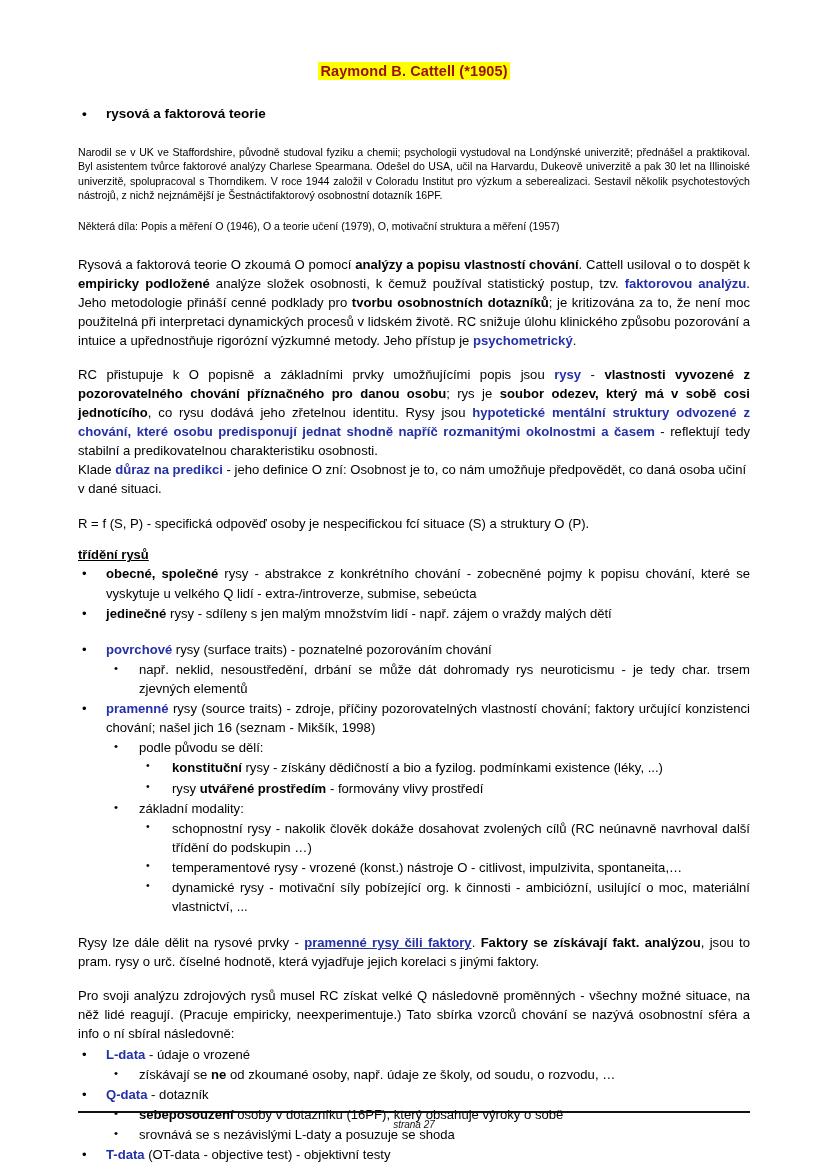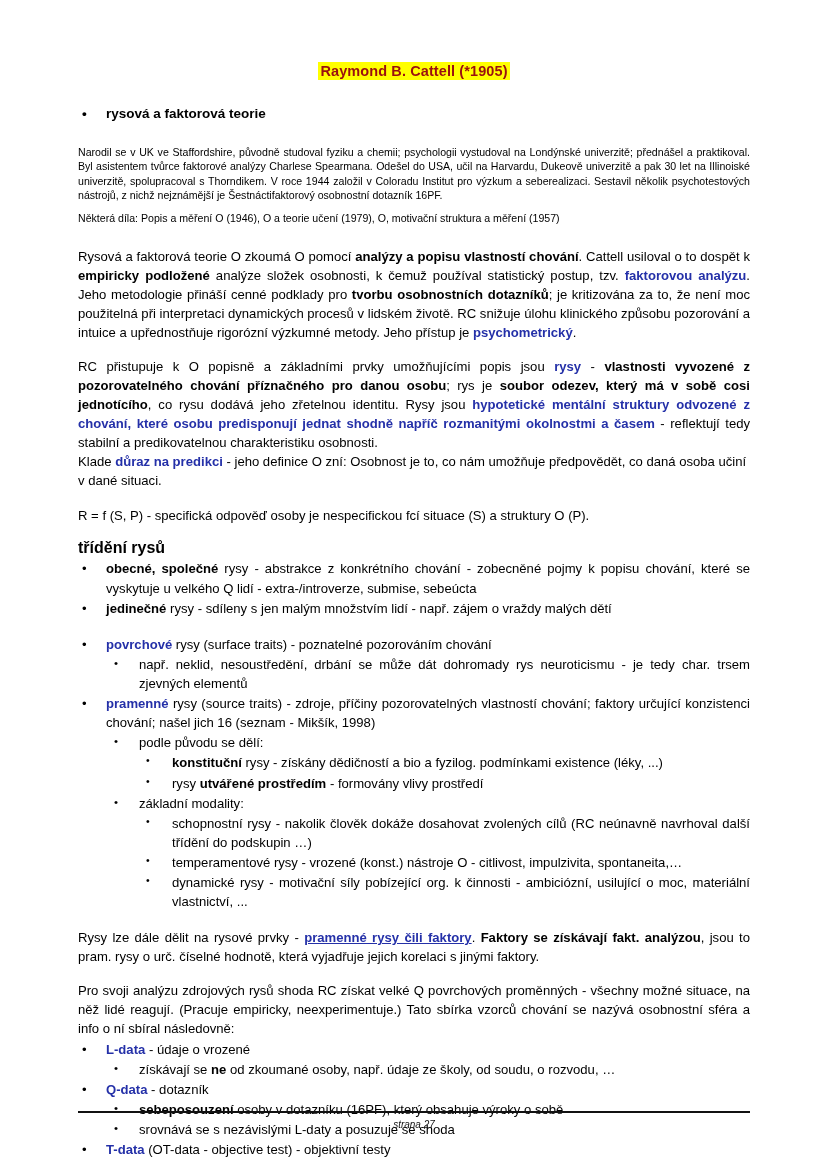--- a/index.html
+++ b/index.html
@@ -58,38 +58,39 @@
     box-sizing: border-box;
   }
 
   
   .small-para {
     font-size: 10.6px;
     line-height: 1.36;
     text-align: justify;
     margin: 0;
   }
-  .small-para.tight { margin-top: 8px; }
+  .small-para.tight { margin-top: 16px; }
 
   
   .body-para {
     font-size: 13.1px;
     line-height: 1.46;
     text-align: justify;
     margin: 0 0 14px 0;
   }
   .body-para.nojust { text-align: left; }
   .b { font-weight: bold; }
   .blueb { color: #2430a8; font-weight: bold; }
   .blue-u { color: #2430a8; font-weight: bold; text-decoration: underline; }
 
   .section-head {
-    font-size: 16px;
+    font-size: 13px;
     font-weight: bold;
     margin: 0 0 2px 0;
+    text-decoration: underline;
   }
 
   
   ul.lv1, ul.lv2, ul.lv3 {
     list-style: none;
     margin: 0;
     padding: 0;
   }
   li.item {
     display: flex;
@@ -245,21 +246,21 @@
         <span class="txt">dynamické rysy - motivační síly pobízející org. k činnosti - ambiciózní, usilující o moc, materiální vlastnictví, ...</span>
       </li>
     </ul>
 
     <div class="gap-md"></div>
 
     <p class="body-para">
       <span>Rysy lze dále dělit na rysové prvky - </span><span class="blue-u">pramenné rysy čili faktory</span><span>. </span><span class="b">Faktory se získávají fakt. analýzou</span><span>, jsou to pram. rysy o urč. číselné hodnotě, která vyjadřuje jejich korelaci s jinými faktory.</span>
     </p>
 
-    <p class="body-para" style="margin-bottom:2px">Pro svoji analýzu zdrojových rysů shoda RC získat velké Q povrchových proměnných - všechny možné situace, na něž lidé reagují. (Pracuje empiricky, neexperimentuje.) Tato sbírka vzorců chování se nazývá osobnostní sféra a info o ní sbíral následovně:</p>
+    <p class="body-para" style="margin-bottom:2px">Pro svoji analýzu zdrojových rysů musel RC získat velké Q následovně proměnných - všechny možné situace, na něž lidé reagují. (Pracuje empiricky, neexperimentuje.) Tato sbírka vzorců chování se nazývá osobnostní sféra a info o ní sbíral následovně:</p>
 
     <ul class="lv1">
       <li class="item nojust">
         <span class="bullet">•</span>
         <span class="txt"><span class="blueb">L-data</span><span> - údaje o vrozené</span></span>
       </li>
     </ul>
     <ul class="lv2">
       <li class="item nojust">
         <span class="bullet">•</span>

